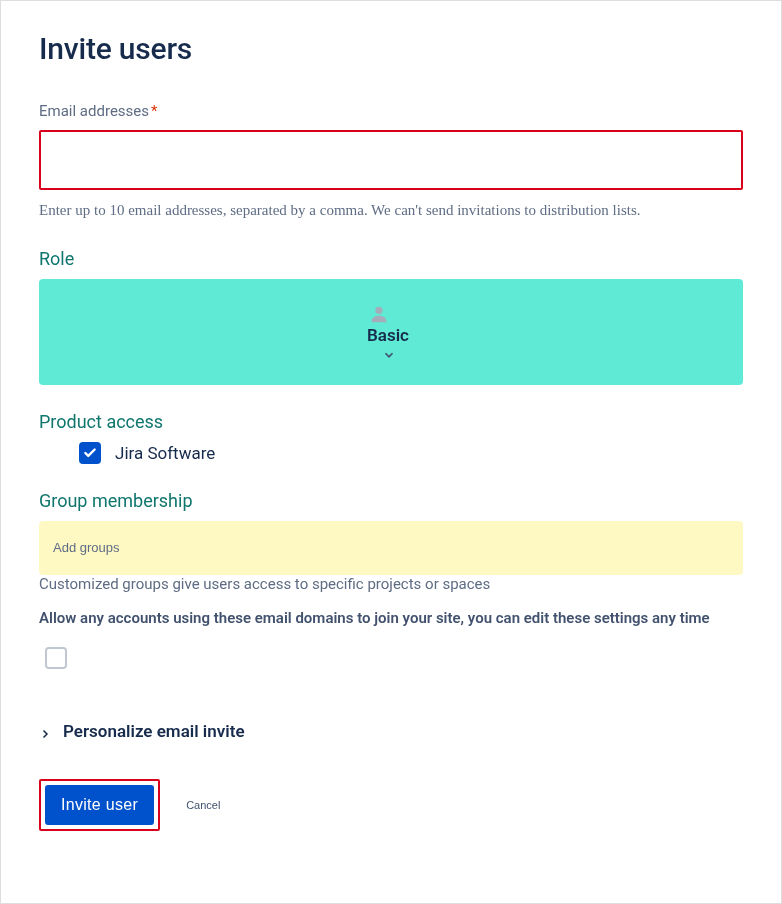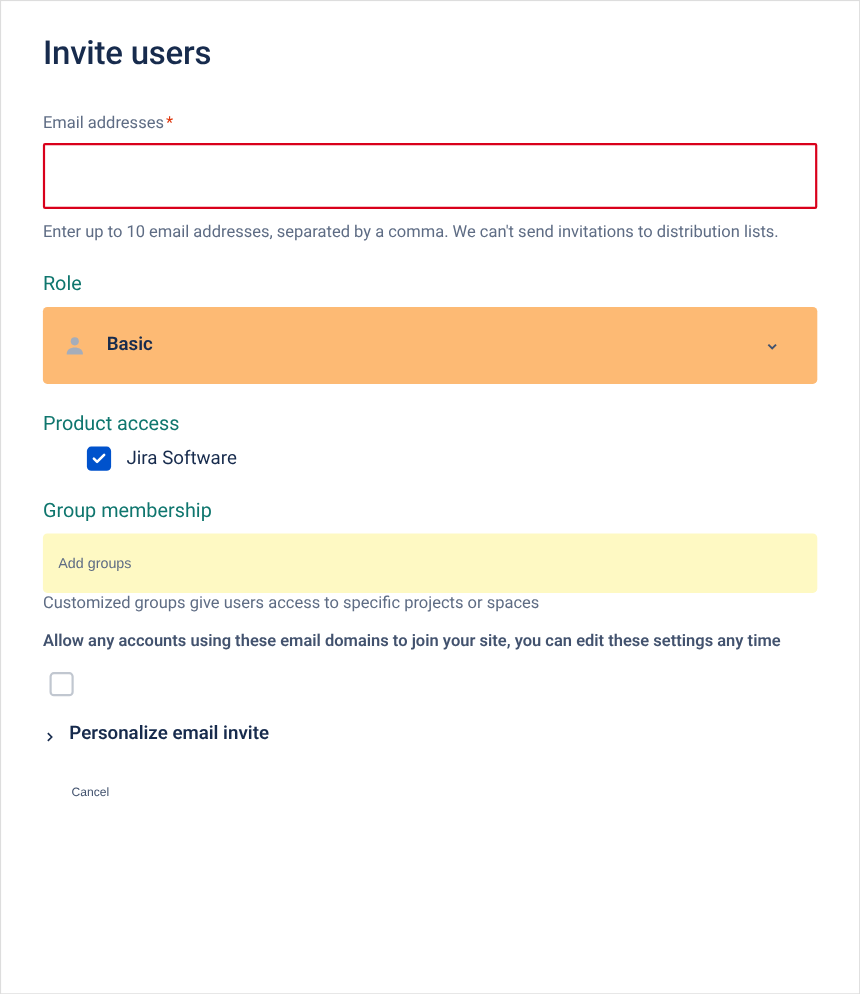--- a/index.html
+++ b/index.html
@@ -42,35 +42,37 @@
       padding: 0 12px;
       font-size: 15px;
       background: #fff;
       outline: none;
     }
     .help-text {
       font-size: 15px;
       color: #5E6C84;
       margin-top: 10px;
       line-height: 1.45;
+      font-family: Liberation Serif, serif;
     }
     .section-label {
       font-size: 18px;
       color: #0f766e;
       margin-top: 26px;
       margin-bottom: 10px;
     }
     .role-select {
       width: 100%;
-      background: #fdba74;
+      background: #5eead4;
       border-radius: 4px;
       padding: 24px 24px 24px 18px;
       display: flex;
       align-items: center;
       cursor: pointer;
+      flex-direction: column;
     }
     .role-icon {
       width: 22px;
       height: 22px;
       margin-right: 18px;
       flex-shrink: 0;
     }
     .role-text {
       flex: 1;
     }
@@ -144,21 +146,21 @@
       margin-top: 14px;
       line-height: 1.5;
     }
     .allow-checkbox-row {
       margin-top: 18px;
       margin-left: 6px;
     }
     .personalize-row {
       display: flex;
       align-items: center;
-      margin-top: 20px;
+      margin-top: 48px;
       cursor: pointer;
     }
     .personalize-chevron {
       width: 12px;
       height: 12px;
       margin-right: 12px;
     }
     .personalize-label {
       font-size: 17px;
       font-weight: 600;
@@ -252,17 +254,20 @@
 <div class="personalize-row">
   <span class="personalize-chevron">
     <svg viewBox="0 0 24 24" fill="none" stroke="#172B4D" stroke-width="3">
         <polyline points="9 5 16 12 9 19"></polyline>
       </svg>
   </span>
   <span class="personalize-label">Personalize email invite</span>
 </div>
 
 <div class="button-row">
+  <span class="invite-btn-wrap">
+    <button class="invite-btn">Invite   user</button>
+  </span>
   <button class="cancel-btn">Cancel</button>
 </div>
 
 
 
 
 </body></html>

